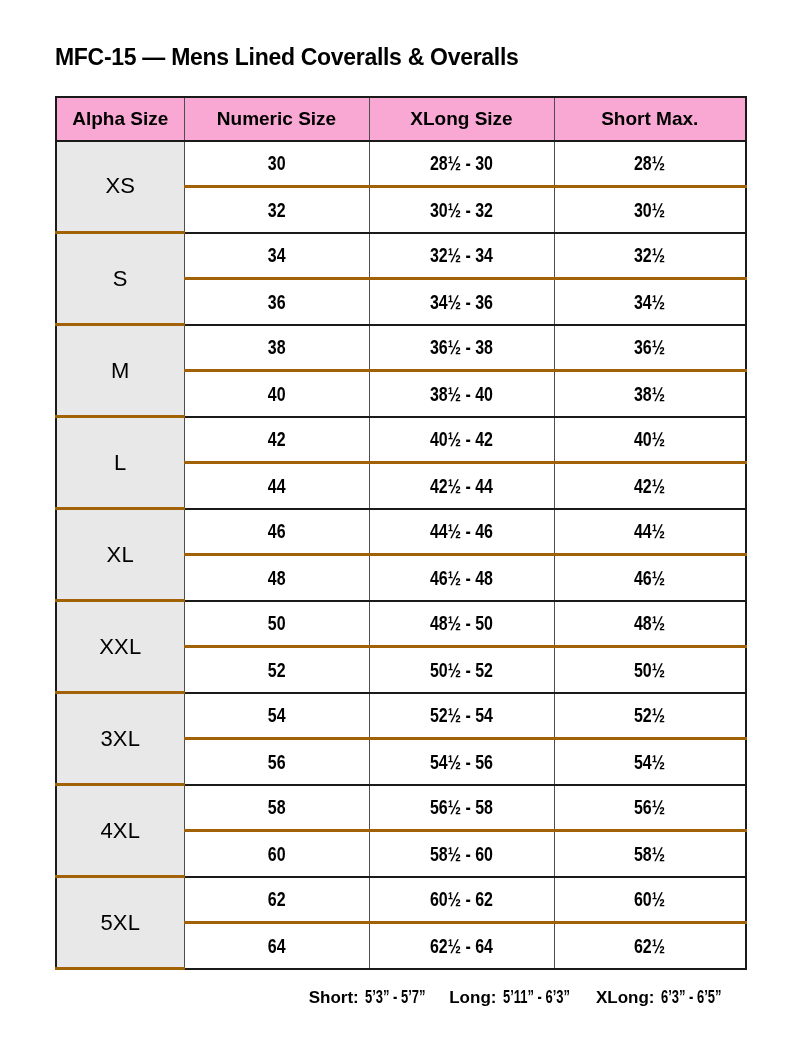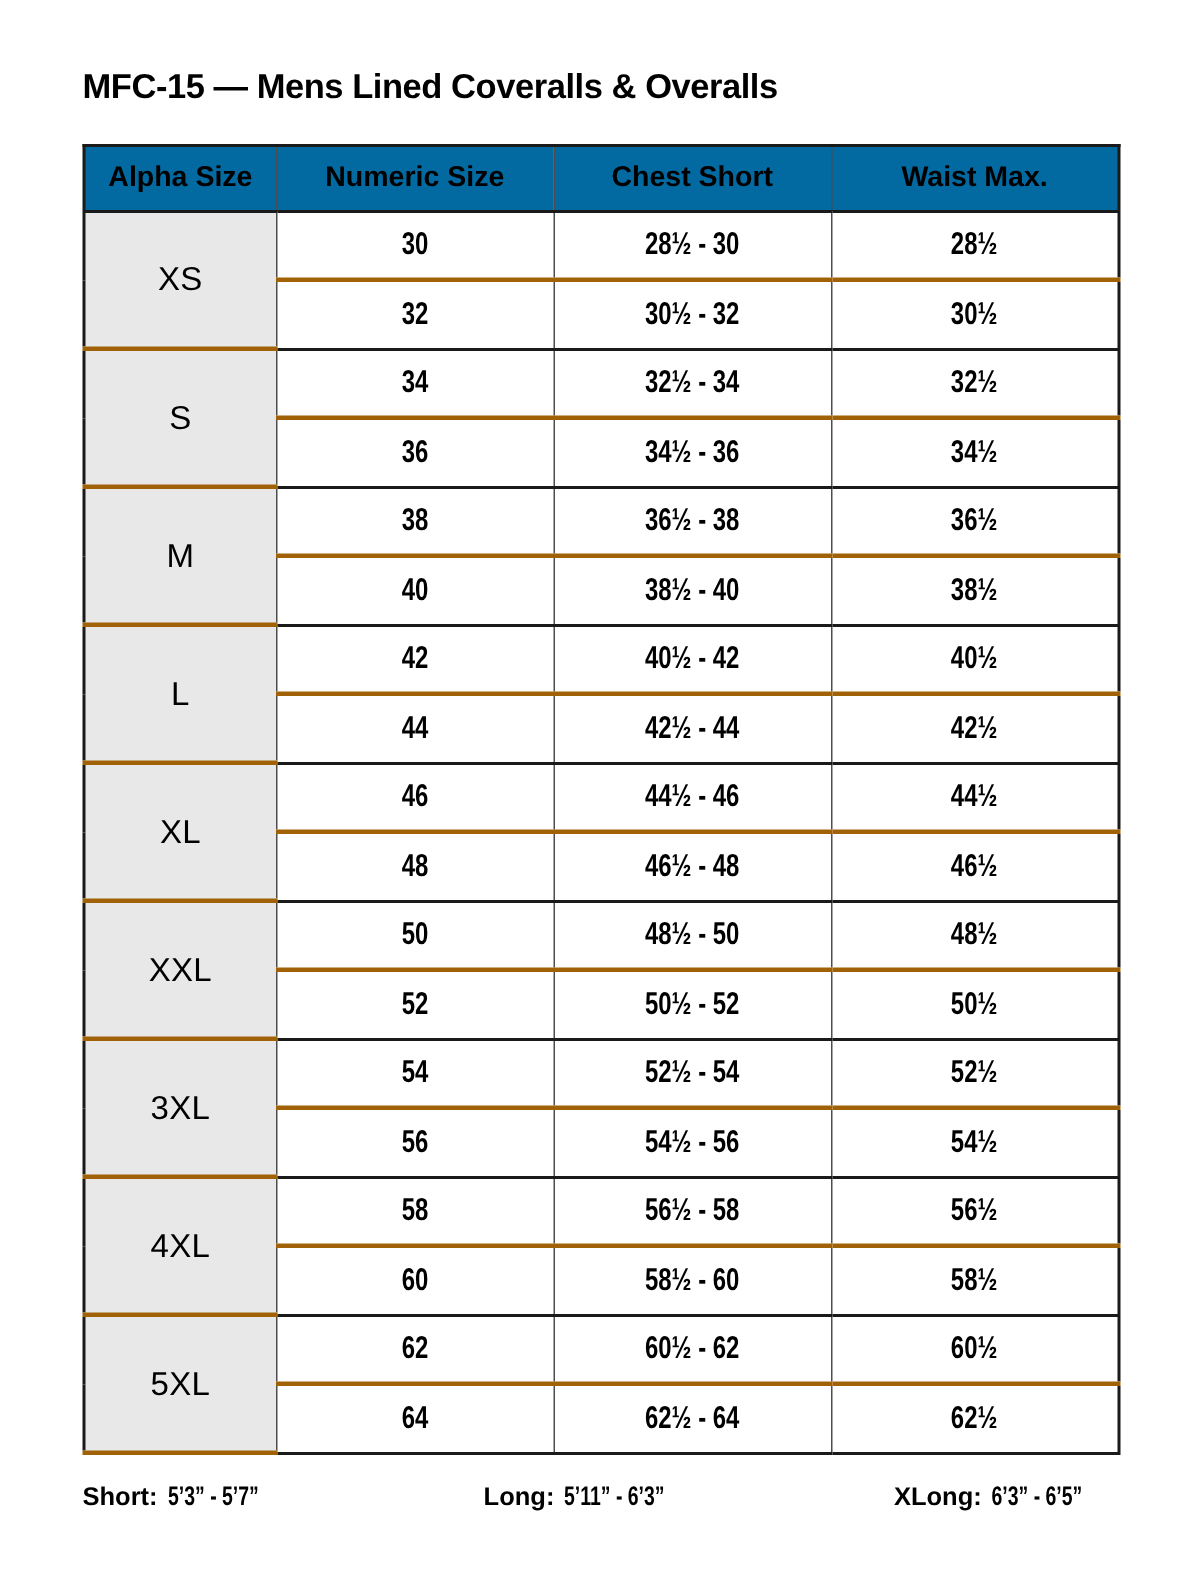--- a/index.html
+++ b/index.html
@@ -37,21 +37,21 @@
   col.c-waist   { width: 192px; }
   th, td {
     text-align: center;
     vertical-align: middle;
     padding: 0;
     border-left: 1.5px solid #4d4d4d;
     border-right: 1.5px solid #4d4d4d;
   }
   th {
     height: 44px;
-    background: #0369a1;
+    background: #f9a8d4;
     font-size: 19px;
     font-weight: bold;
     border-bottom: 2px solid #1a1a1a;
   }
   td { height: 46px; }
   tr.row-a td { border-bottom: 3px solid #a16207; }
   tr.row-b td { border-bottom: 2px solid #1a1a1a; }
   td.alpha {
     background: #e8e8e8;
     font-size: 22px;
@@ -65,21 +65,21 @@
     font-size: 21px;
     font-weight: bold;
     transform: scaleX(0.76);
     transform-origin: center;
     white-space: nowrap;
   }
   .footer {
     width: 690px;
     margin-top: 17px;
     display: flex;
-    justify-content: space-between;
+    justify-content: flex-end;
     align-items: baseline;
   }
   .footer-item { white-space: nowrap; }
   .footer-label {
     font-size: 17px;
     font-weight: bold;
     display: inline-block;
   }
   .footer-range {
     display: inline-block;
@@ -102,22 +102,22 @@
     <colgroup>
       <col class="c-alpha">
       <col class="c-numeric">
       <col class="c-chest">
       <col class="c-waist">
     </colgroup>
     <thead>
       <tr>
         <th>Alpha Size</th>
         <th>Numeric Size</th>
-        <th>Chest Short</th>
-        <th>Waist Max.</th>
+        <th>XLong Size</th>
+        <th>Short Max.</th>
       </tr>
     </thead>
     <tbody>
         <tr class="row-a">
           <td class="alpha" rowspan="2">XS</td>
           <td><span class="cond">30</span></td>
           <td><span class="cond">28½ - 30</span></td>
           <td><span class="cond">28½</span></td>
         </tr>
         <tr class="row-b">

